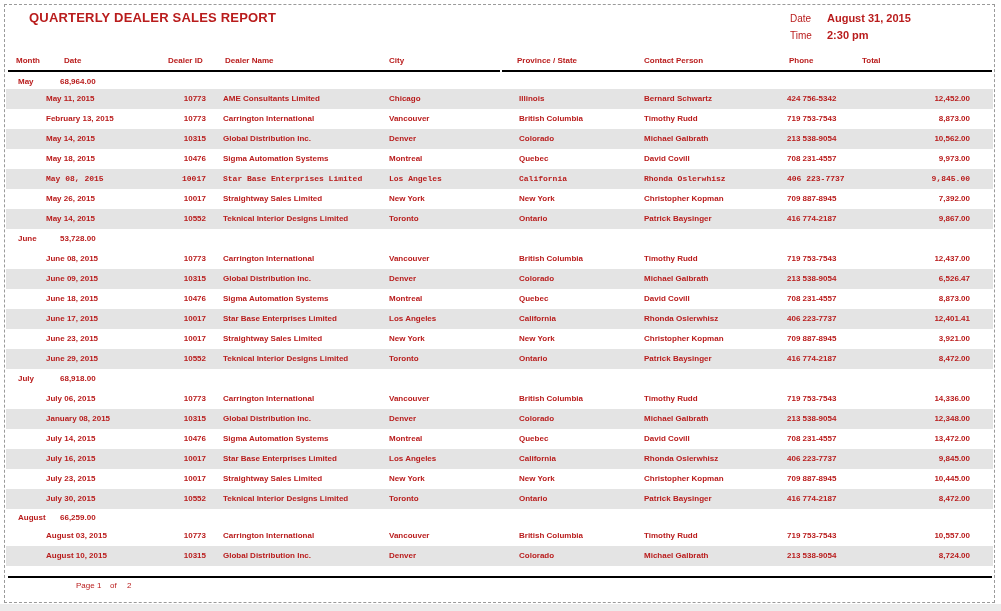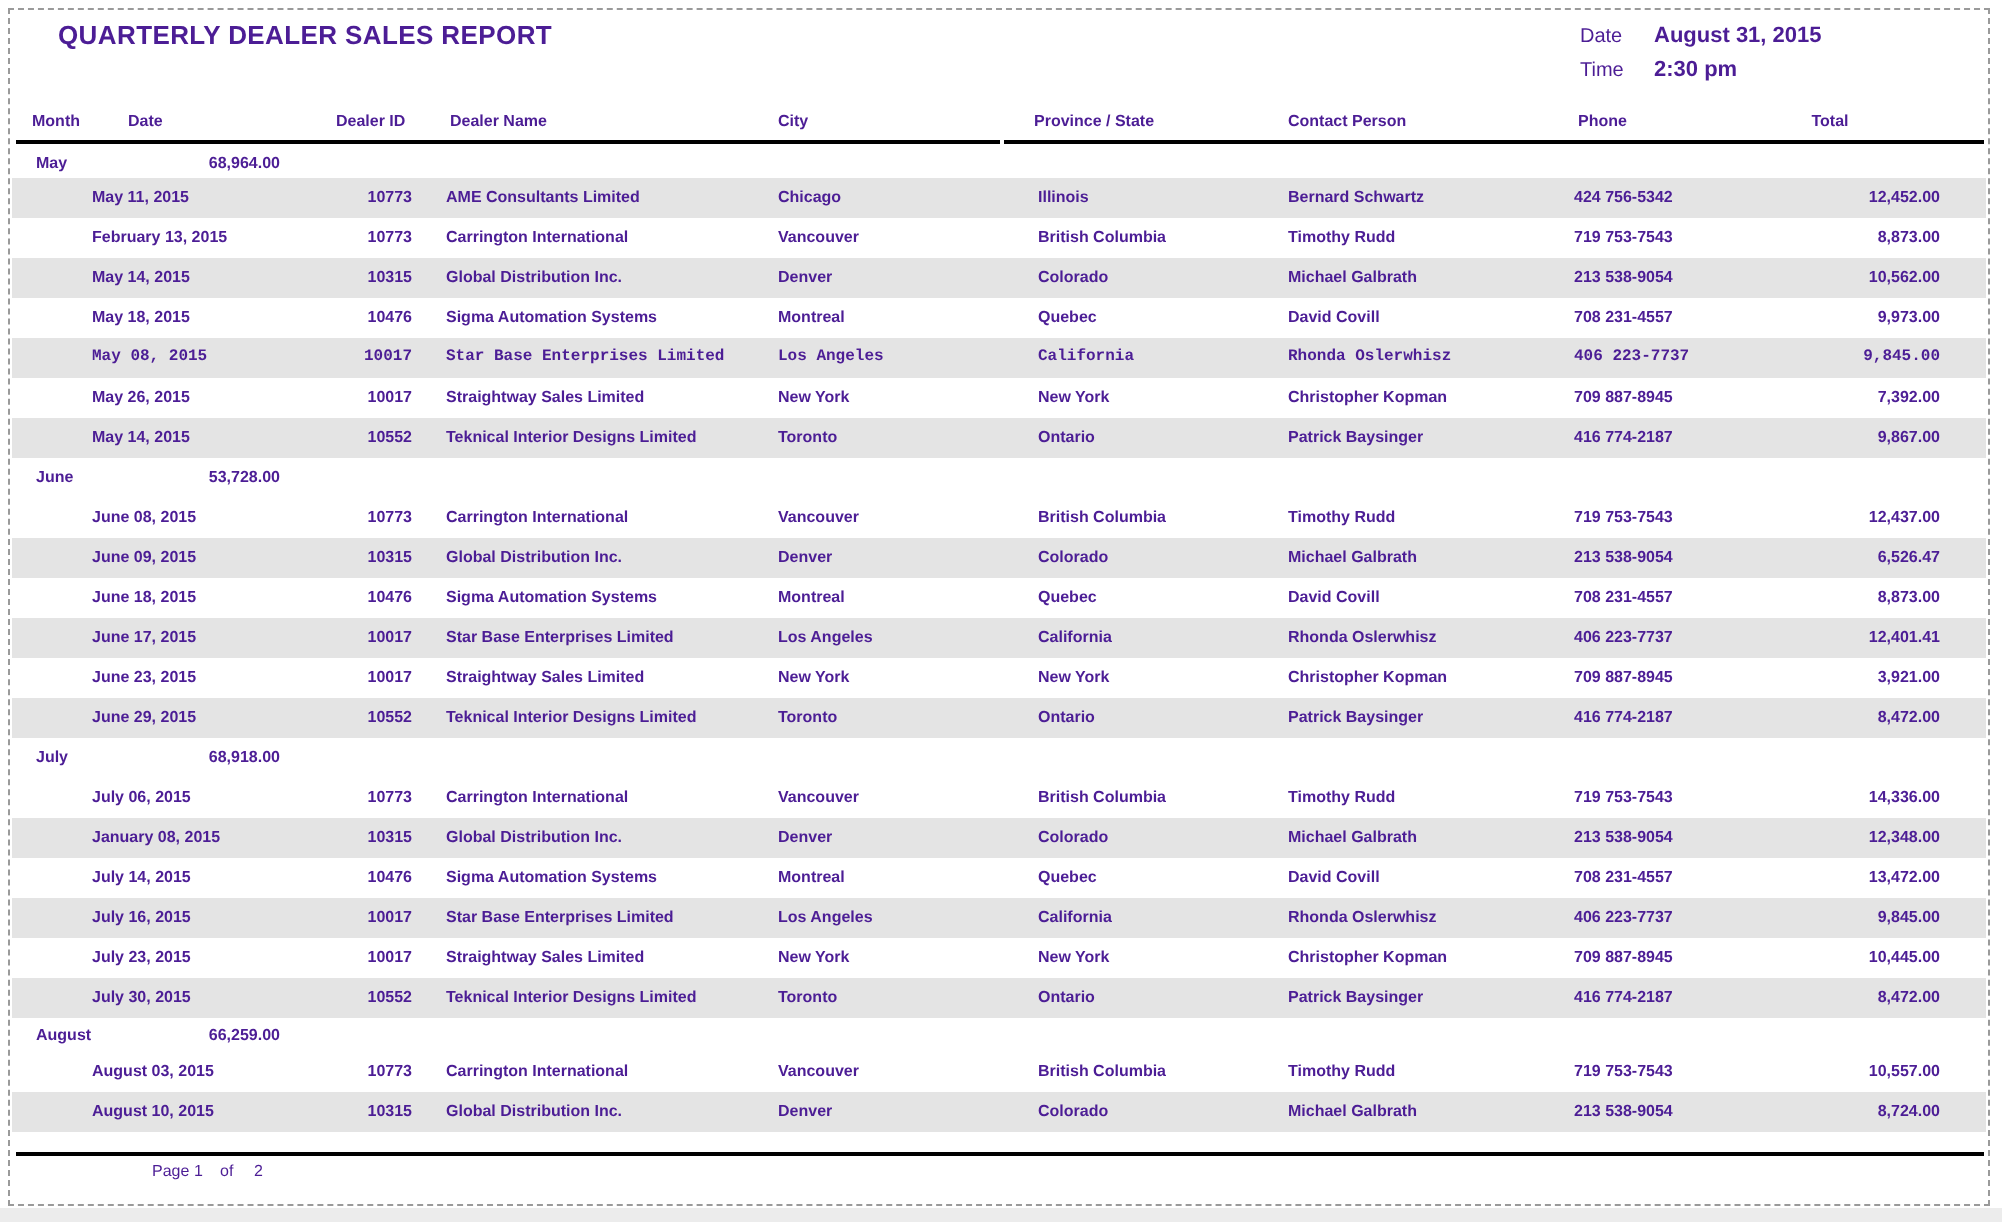--- a/index.html
+++ b/index.html
@@ -1,45 +1,45 @@
 <!DOCTYPE html>
 <html><head>
 <meta charset="utf-8">
 <style>
   html,body{margin:0;padding:0;background:#fff;}
   .page{
     position:relative;width:1001px;height:611px;background:#ffffff;
-    font-family:"Liberation Sans", sans-serif;color:#4c1d95;overflow:hidden;
+    font-family:"Liberation Sans", sans-serif;color:#b91c1c;overflow:hidden;
   }
   .page-border{
     position:absolute;left:4px;top:4px;width:989px;height:597px;
     border:1px dashed #9a9a9a;pointer-events:none;
   }
   .bottom-outside{
     position:absolute;left:0;top:604px;width:1001px;height:7px;background:#ececec;
   }
   .report-title{
     position:absolute;left:29px;top:10px;font-size:13px;font-weight:700;letter-spacing:.2px;white-space:nowrap;
   }
   .dt-label{position:absolute;font-size:10px;font-weight:400;white-space:nowrap;}
   .dt-value{position:absolute;font-size:11px;font-weight:700;white-space:nowrap;}
   .colhead-row{position:absolute;left:6px;right:8px;top:52px;height:18px;line-height:18px;font-size:8px;font-weight:700;}
   .colhead-row span{position:absolute;white-space:nowrap;}
   .ch-month{left:10px;} .ch-date{left:58px;} .ch-did{left:162px;} .ch-name{left:219px;}
   .ch-city{left:383px;} .ch-prov{left:511px;} .ch-contact{left:638px;} .ch-phone{left:783px;}
-  .ch-total{left:856px;width:106px;text-align:center;}
+  .ch-total{left:856px;width:106px;text-align:left;}
   .rule{position:absolute;height:2px;background:#000;}
   .rule-head-1{left:8px;top:70px;width:492px;}
   .rule-head-2{left:502px;right:9px;top:70px;}
   .rule-foot{left:8px;right:9px;top:576px;}
   .band{position:absolute;left:6px;right:8px;height:20px;line-height:20px;font-size:8px;font-weight:700;}
   .band.striped{background:#e4e4e4;}
   .band span{position:absolute;white-space:nowrap;top:0;height:20px;line-height:20px;}
   .c-month{left:12px;}
-  .c-subtotal{left:54px;width:80px;text-align:right;}
+  .c-subtotal{left:54px;width:80px;}
   .c-date{left:40px;}
   .c-did{left:140px;width:60px;text-align:right;}
   .c-name{left:217px;}
   .c-city{left:383px;}
   .c-prov{left:513px;}
   .c-contact{left:638px;}
   .c-phone{left:781px;}
   .c-total{left:856px;width:108px;text-align:right;}
   .footer-row{position:absolute;left:0;top:578px;height:16px;line-height:16px;font-size:8px;font-weight:400;width:100%;}
   .footer-row span{position:absolute;white-space:nowrap;}

